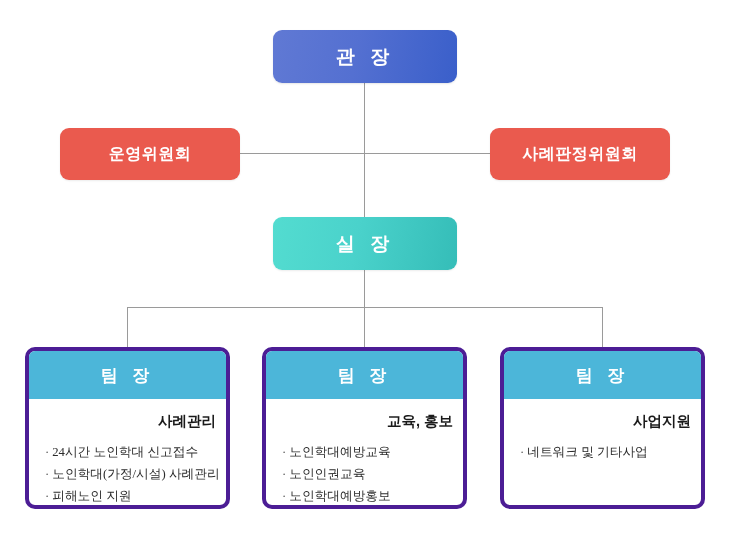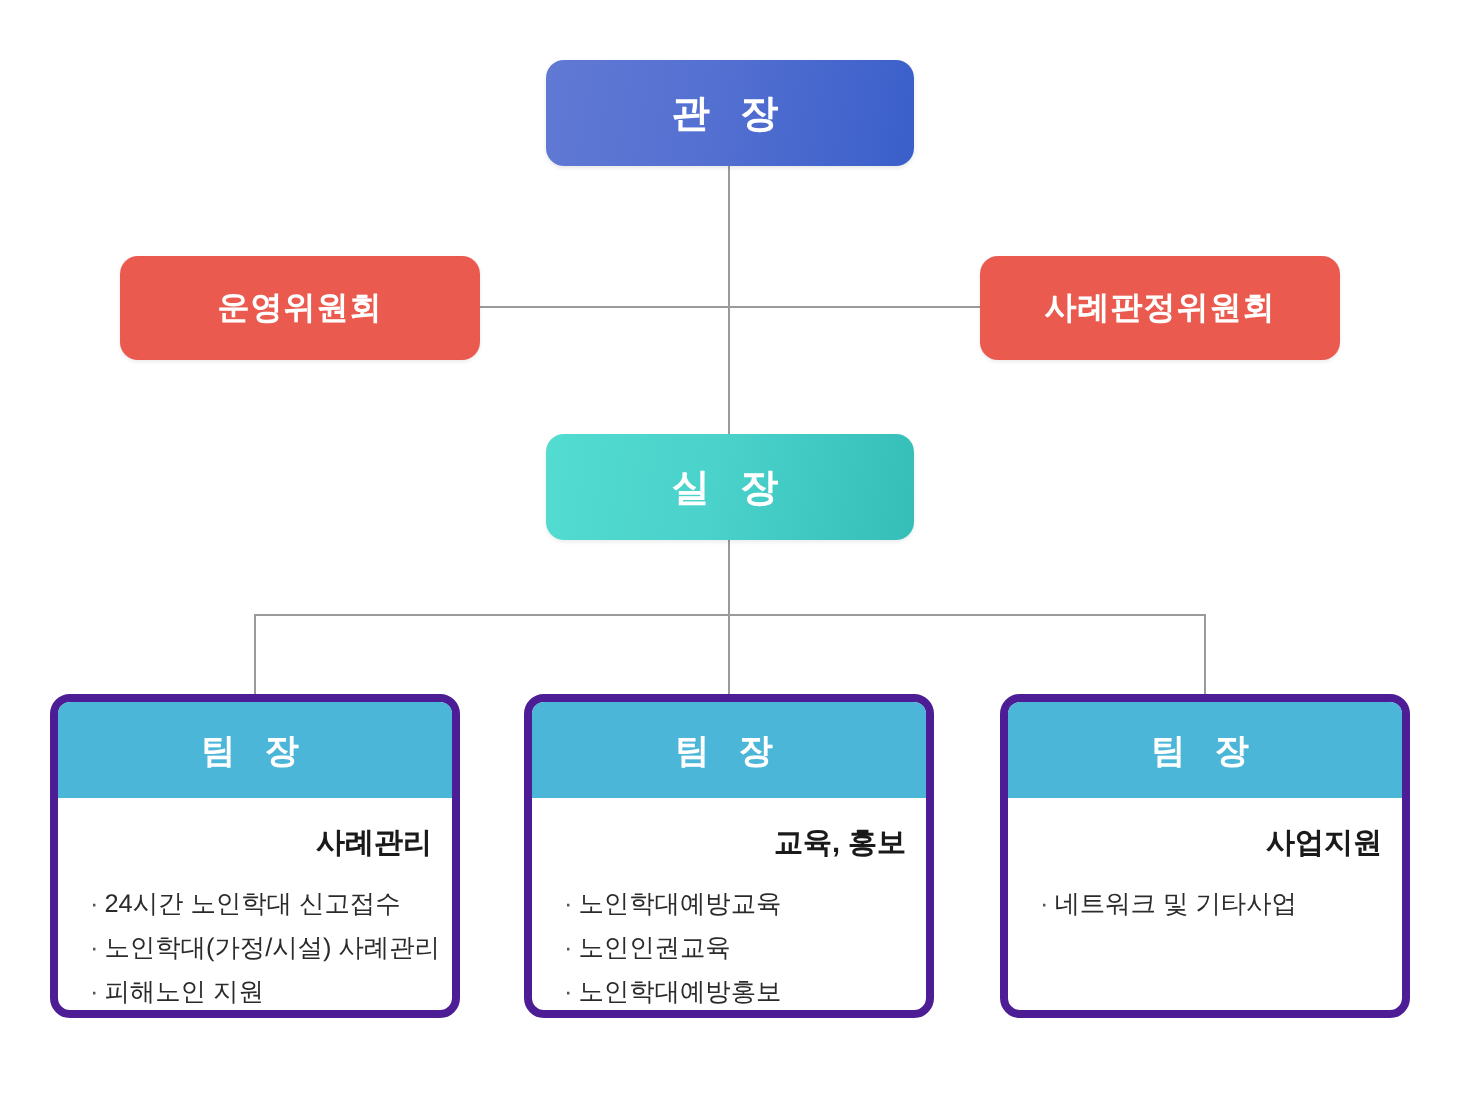--- a/index.html
+++ b/index.html
@@ -111,20 +111,21 @@
     font-size: 14.5px;
     font-weight: bold;
     color: #1a1a1a;
     margin-bottom: 11px;
   }
 
   .team-list {
     list-style: none;
     margin: 0;
     padding: 0 0 0 6px;
+    font-family: Liberation Serif, serif;
   }
   .team-list li {
     font-size: 12.7px;
     color: #2b2b2b;
     line-height: 1.72;
     white-space: nowrap;
   }
   .bullet {
     color: #555555;
     margin-right: 3px;

